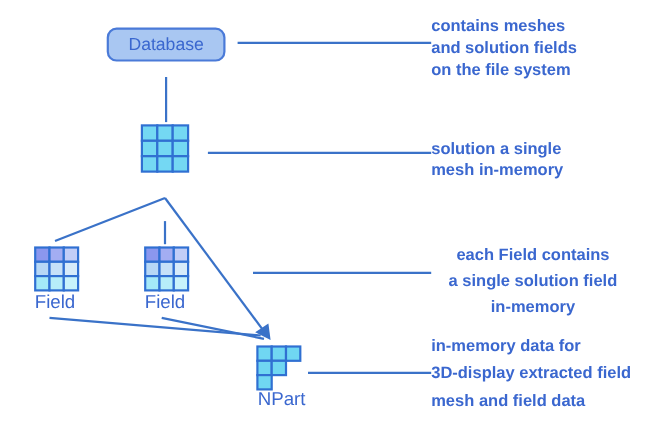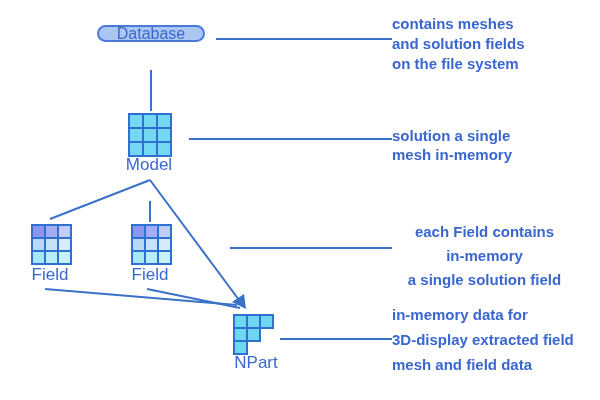--- a/index.html
+++ b/index.html
@@ -5,21 +5,21 @@
   html,body{margin:0;padding:0;}
   body{
     width:600px;height:400px;position:relative;background:#ffffff;
     font-family:"Liberation Sans","DejaVu Sans",sans-serif;overflow:hidden;
   }
   .stage{position:absolute;inset:0;width:600px;height:400px;}
   svg.wires{position:absolute;left:0;top:0;}
 
   
   .db-box{
-    position:absolute;left:97px;top:25px;width:108px;height:17px;
+    position:absolute;left:97px;top:25px;width:108px;height:31px;
     background:var(--box-fill);border:2px solid var(--box-border);
     border-radius:9px;box-sizing:border-box;
     display:flex;align-items:center;justify-content:center;
     font-size:16px;color:var(--text);
   }
 
   
   .icon-grid{
     position:absolute;display:grid;gap:2px;padding:2px;
   }
@@ -89,21 +89,20 @@
       <span class="cell" style="background: rgb(116, 216, 243);"></span>
       <span class="cell" style="background: rgb(116, 216, 243);"></span>
       <span class="cell" style="background: rgb(116, 216, 243);"></span>
       <span class="cell" style="background: rgb(116, 216, 243);"></span>
       <span class="cell" style="background: rgb(116, 216, 243);"></span>
       <span class="cell" style="background: rgb(116, 216, 243);"></span>
       <span class="cell" style="background: rgb(116, 216, 243);"></span>
       <span class="cell" style="background: rgb(116, 216, 243);"></span>
       <span class="cell" style="background: rgb(116, 216, 243);"></span>
     </div>
-  <div class="node-label lbl-model">Model</div>
 
   <div class="icon-grid field-grid-1">
       <span class="cell" style="background: rgb(139, 151, 238);"></span>
       <span class="cell" style="background: rgb(163, 173, 242);"></span>
       <span class="cell" style="background: rgb(194, 205, 247);"></span>
       <span class="cell" style="background: rgb(183, 216, 246);"></span>
       <span class="cell" style="background: rgb(198, 225, 248);"></span>
       <span class="cell" style="background: rgb(214, 235, 250);"></span>
       <span class="cell" style="background: rgb(165, 233, 248);"></span>
       <span class="cell" style="background: rgb(182, 237, 249);"></span>
@@ -140,22 +139,22 @@
     <div>on the file system</div>
   </div>
 
   <div class="annotation ann-2">
     <div>solution a single</div>
     <div>mesh in-memory</div>
   </div>
 
   <div class="annotation ann-3">
     <div>each Field contains</div>
+    <div>a single solution field</div>
     <div>in-memory</div>
-    <div>a single solution field</div>
   </div>
 
   <div class="annotation ann-4">
     <div>in-memory data for</div>
     <div>3D-display extracted field</div>
     <div>mesh and field data</div>
   </div>
 
 </div>
 

